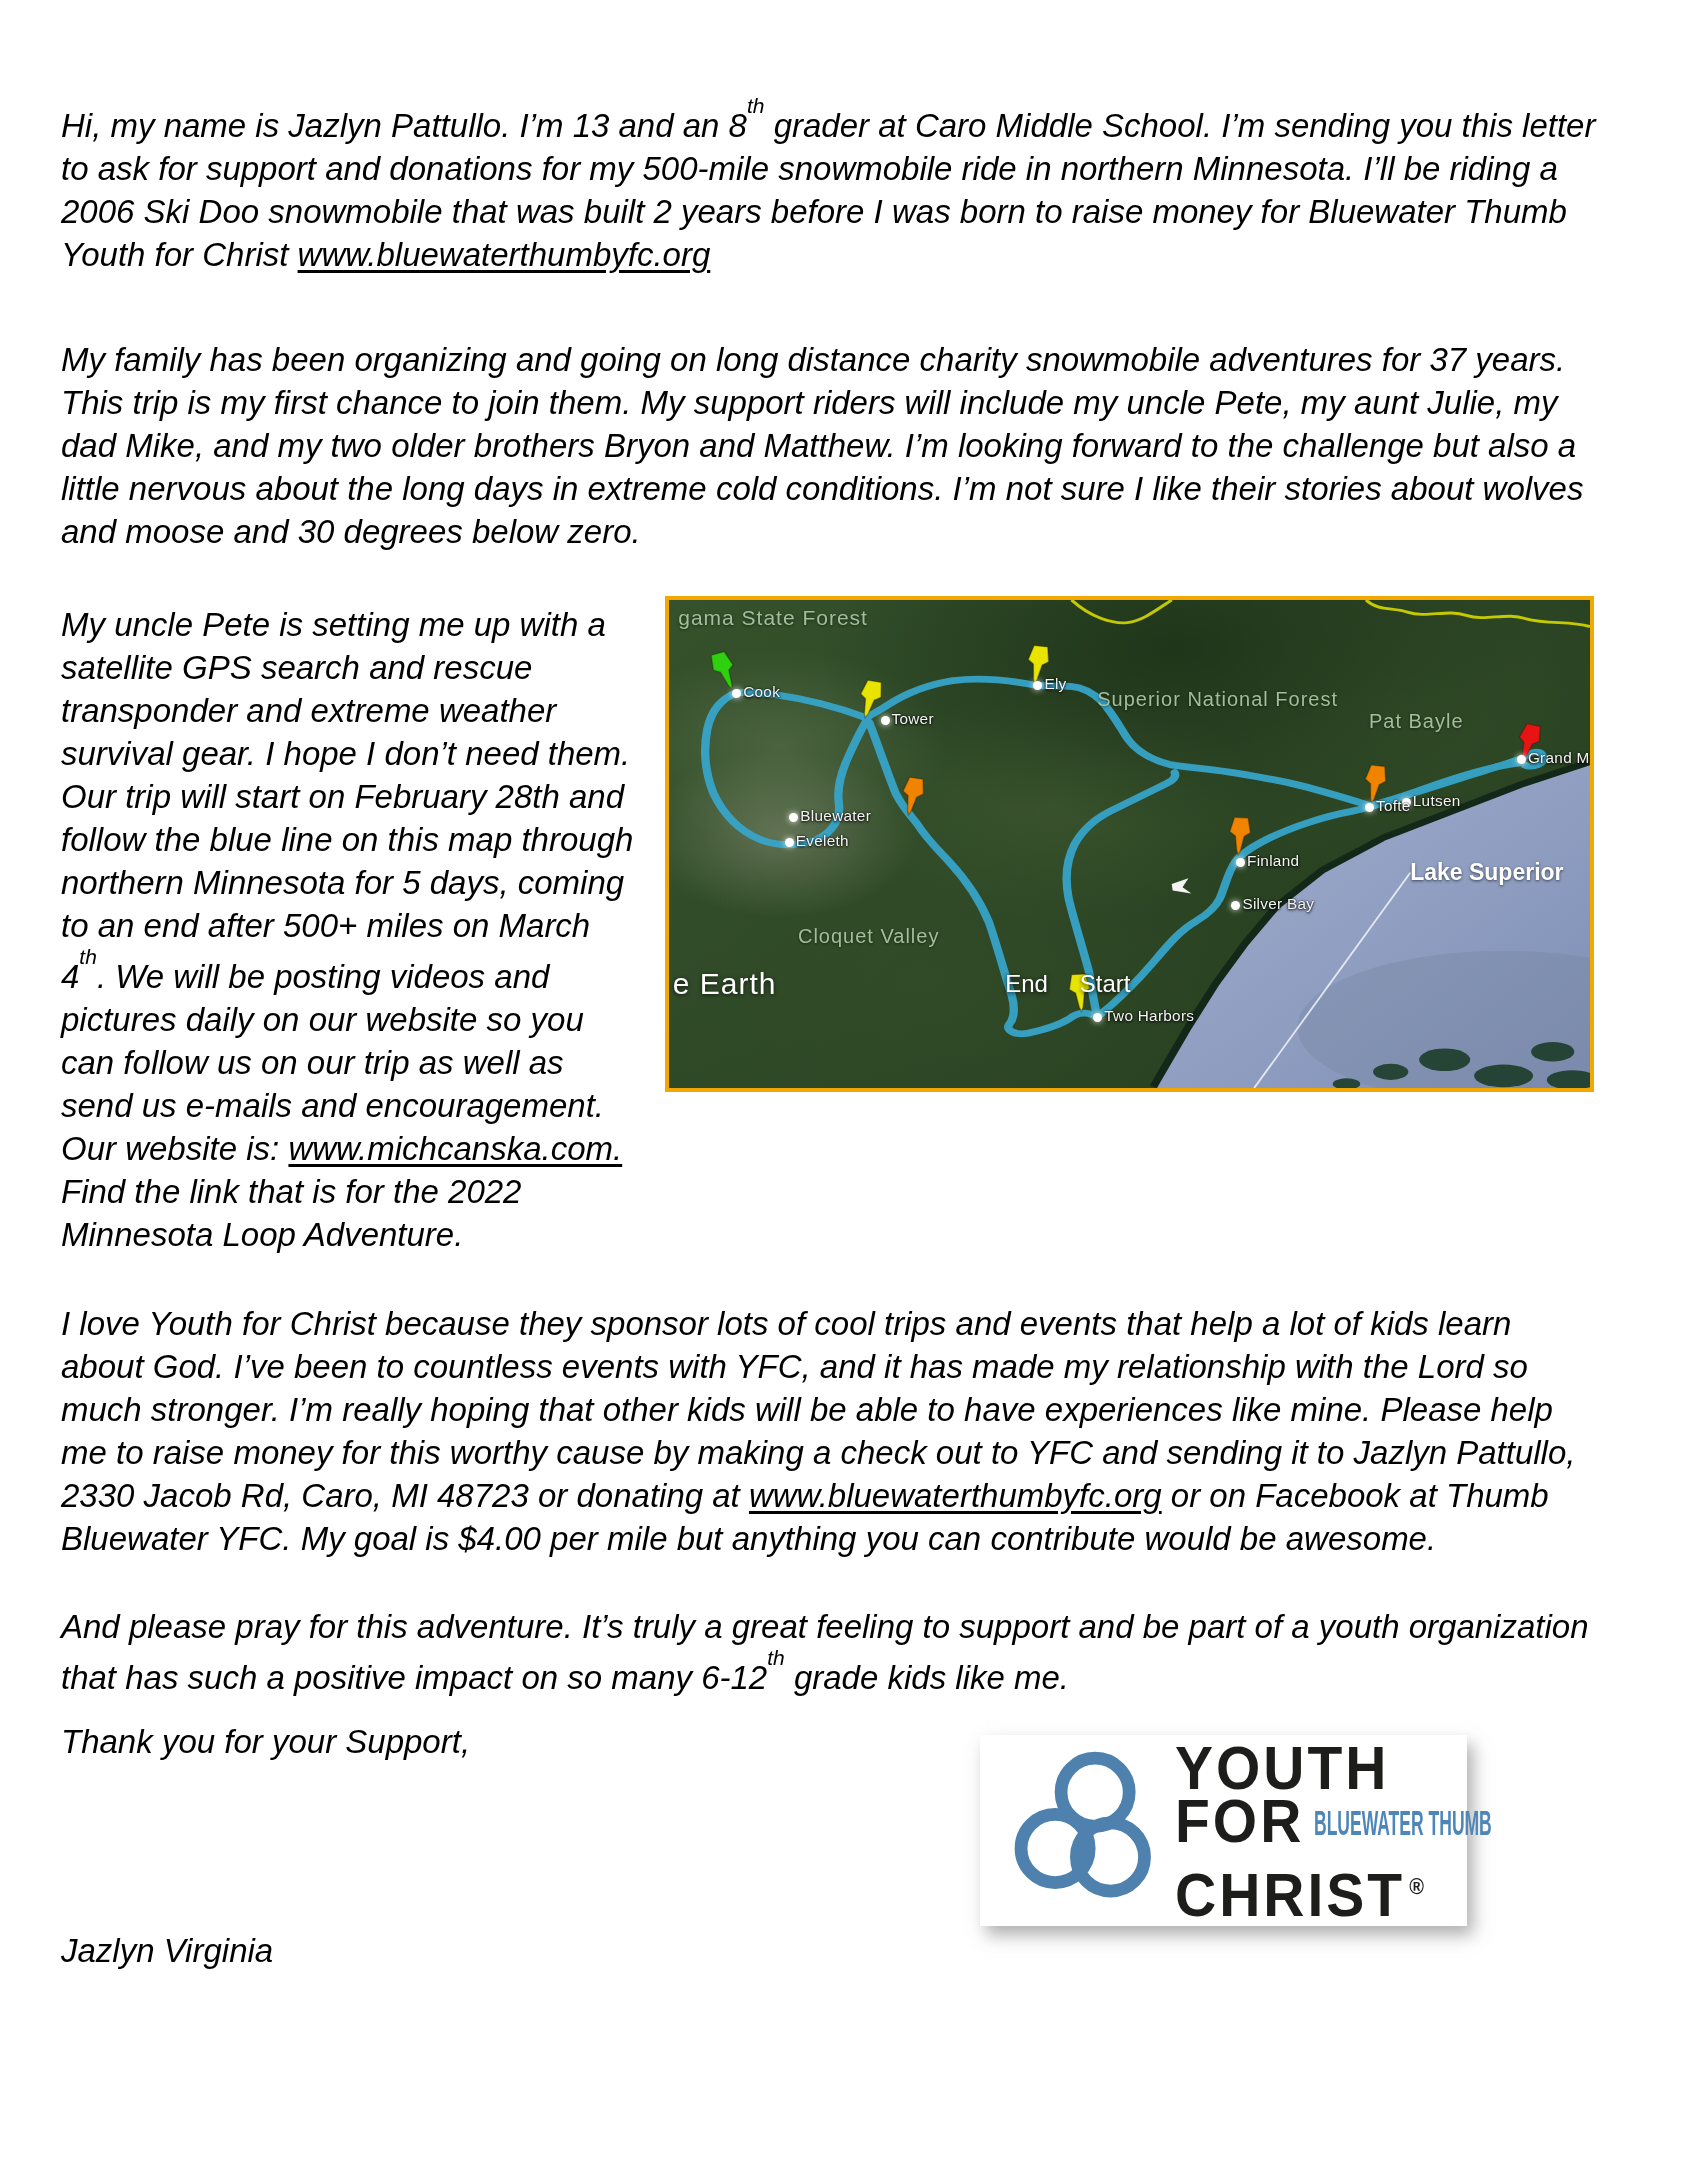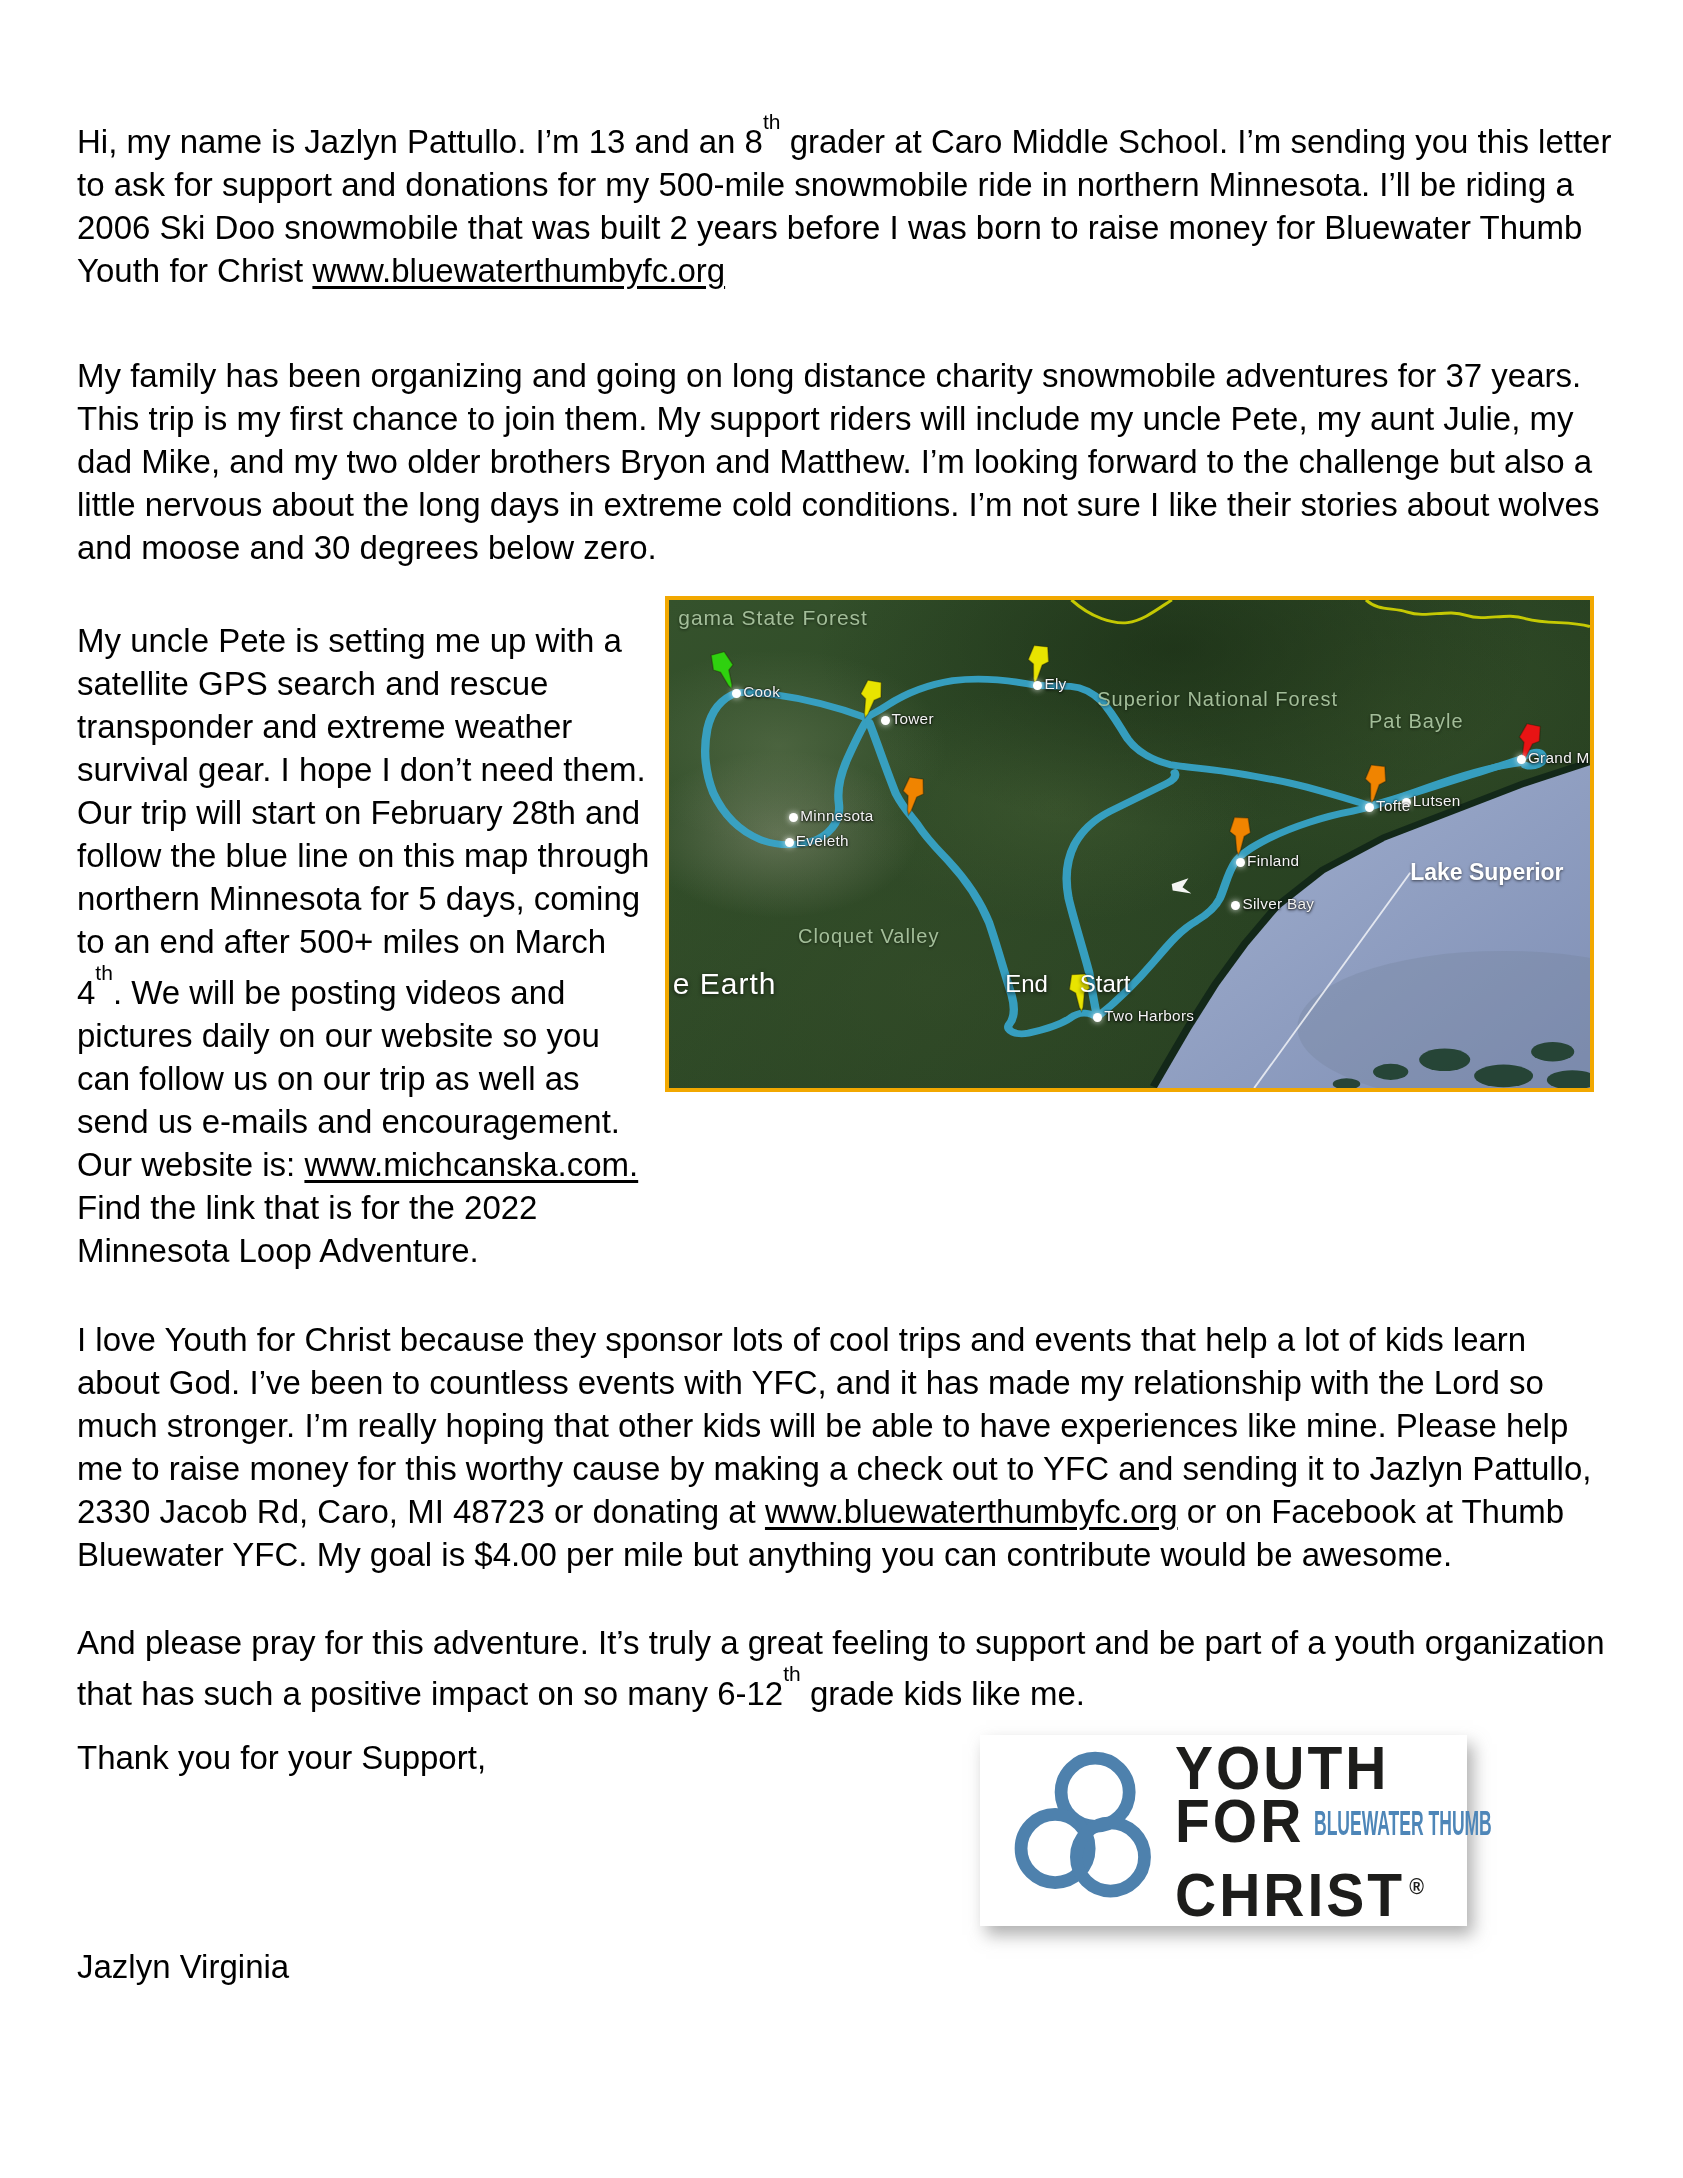--- a/index.html
+++ b/index.html
@@ -1,18 +1,18 @@
 <!DOCTYPE html>
 <html><head>
 <meta charset="utf-8">
 <style>
   html,body{margin:0;padding:0;background:#fff;}
   .page{position:relative;width:1683px;height:2178px;background:#ffffff;overflow:hidden;
         font-family:"Liberation Sans", sans-serif;color:#000;}
-  .para{position:absolute;left:61px;margin:16px;font-size:33px;line-height:43px;white-space:pre;}
+  .para{position:absolute;left:61px;margin:0;font-size:33px;line-height:43px;white-space:pre;font-style:italic;}
   .sp{font-size:21px;position:relative;top:-12px;}
   .lnk{color:#000;text-decoration:underline;text-decoration-thickness:2.5px;text-underline-offset:4px;}
 
   
   .map-box{position:absolute;left:665px;top:596px;width:929px;height:496px;
     border:4px solid #f2a800;box-sizing:border-box;overflow:hidden;background-color:#2e4a27;
     background-image:
       radial-gradient(ellipse 257px 149px at 12% 30%, rgba(142,158,120,.28), transparent 65%),
       radial-gradient(ellipse 198px 119px at 12% 48%, rgba(175,175,152,.38), transparent 70%),
       radial-gradient(ellipse 515px 257px at 55% 10%, rgba(20,38,16,.55), transparent 70%),
@@ -138,21 +138,21 @@
         <div class="lake-label" style="left: 77%; top: 53%; margin-left: 32px;">Lake Superior</div>
       </div>
     <div class="layer" id="towns-layer">
         <div class="town-dot" style="left: calc(7.3% - 4px); top: calc(19% - 4px);"></div>
         <div class="town-label" style="left: calc(7.3% + 7px); top: calc(19% - 10px);">Cook</div>
         <div class="town-dot" style="left: calc(23.4% - 4px); top: calc(24.5% - 4px);"></div>
         <div class="town-label" style="left: calc(23.4% + 7px); top: calc(24.5% - 10px);">Tower</div>
         <div class="town-dot" style="left: calc(40% - 4px); top: calc(17.5% - 4px);"></div>
         <div class="town-label" style="left: calc(40% + 7px); top: calc(17.5% - 10px);">Ely</div>
         <div class="town-dot" style="left: calc(13.5% - 4px); top: calc(44.5% - 4px);"></div>
-        <div class="town-label" style="left: calc(13.5% + 7px); top: calc(44.5% - 10px);">Minnesota</div>
+        <div class="town-label" style="left: calc(13.5% + 7px); top: calc(44.5% - 10px);">Bluewater</div>
         <div class="town-dot" style="left: calc(13% - 4px); top: calc(49.6% - 4px);"></div>
         <div class="town-label" style="left: calc(13% + 7px); top: calc(49.6% - 10px);">Eveleth</div>
         <div class="town-dot" style="left: calc(80% - 4px); top: calc(41.3% - 4px);"></div>
         <div class="town-label" style="left: calc(80% + 7px); top: calc(41.3% - 10px);">Lutsen</div>
         <div class="town-dot" style="left: calc(76% - 4px); top: calc(42.5% - 4px);"></div>
         <div class="town-label" style="left: calc(76% + 7px); top: calc(42.5% - 10px);">Tofte</div>
         <div class="town-dot" style="left: calc(92.5% - 4px); top: calc(32.6% - 4px);"></div>
         <div class="town-label" style="left: calc(92.5% + 7px); top: calc(32.6% - 10px);">Grand M</div>
         <div class="town-dot" style="left: calc(62% - 4px); top: calc(53.6% - 4px);"></div>
         <div class="town-label" style="left: calc(62% + 7px); top: calc(53.6% - 10px);">Finland</div>

